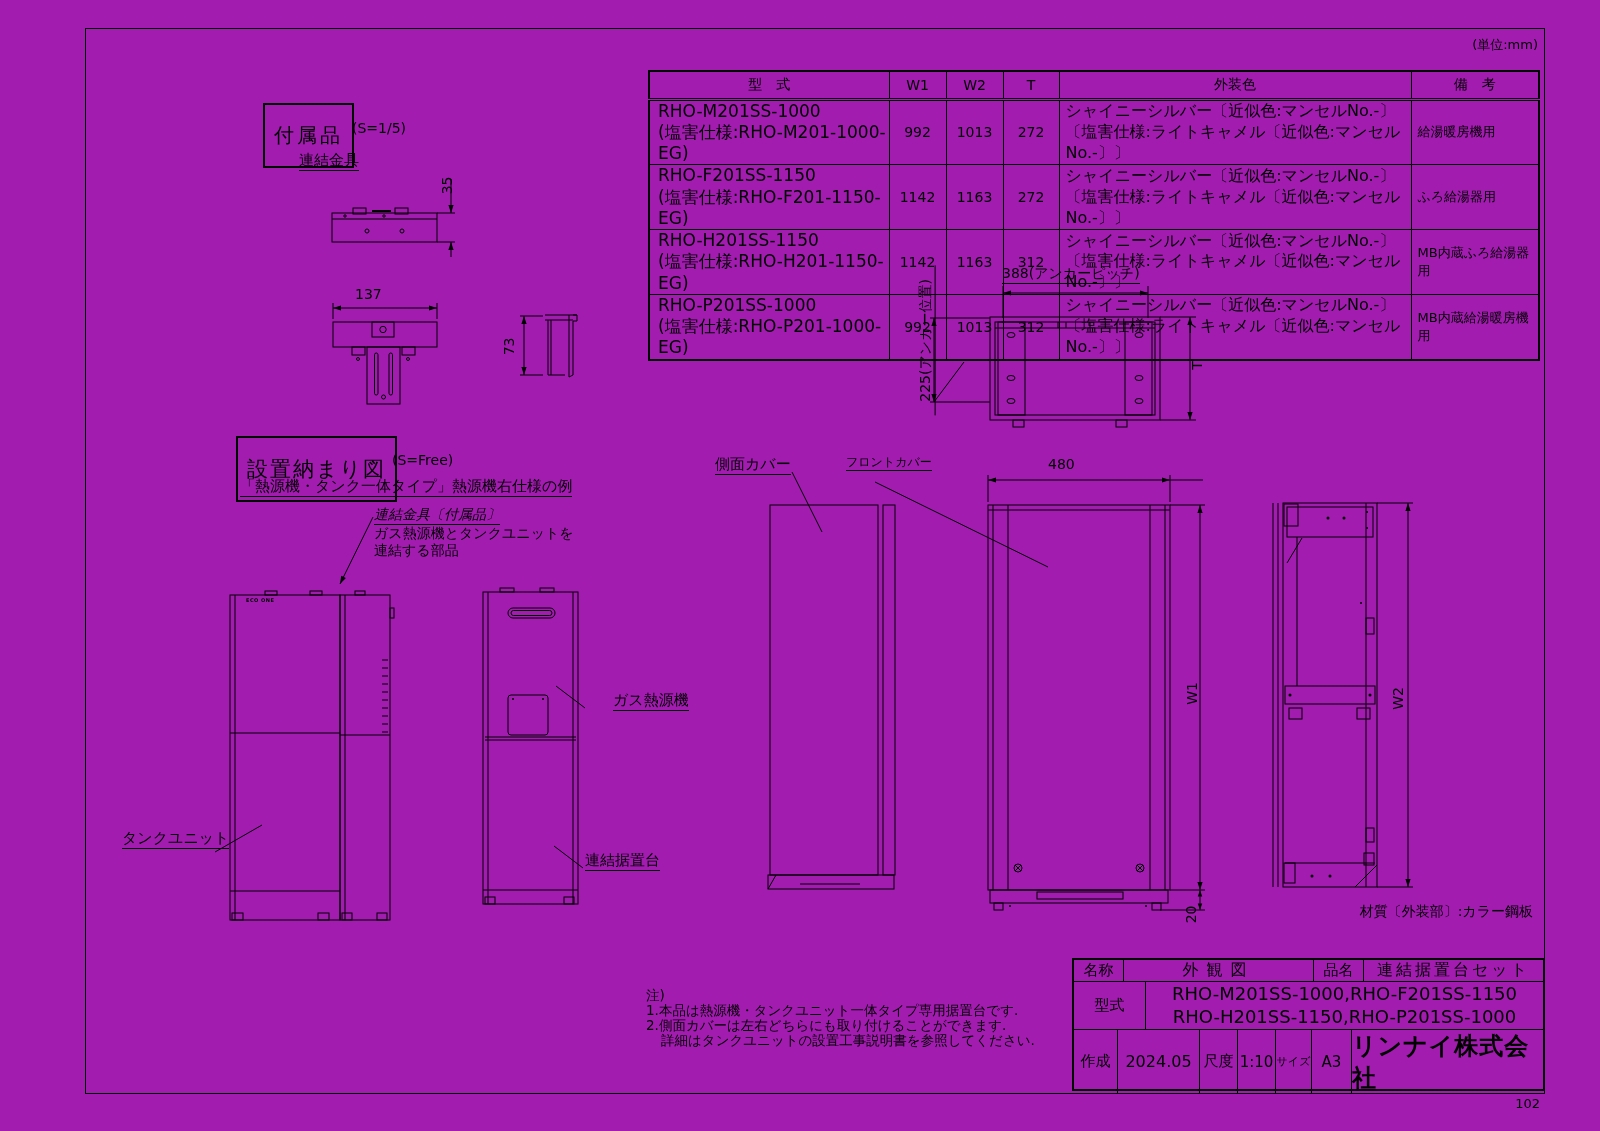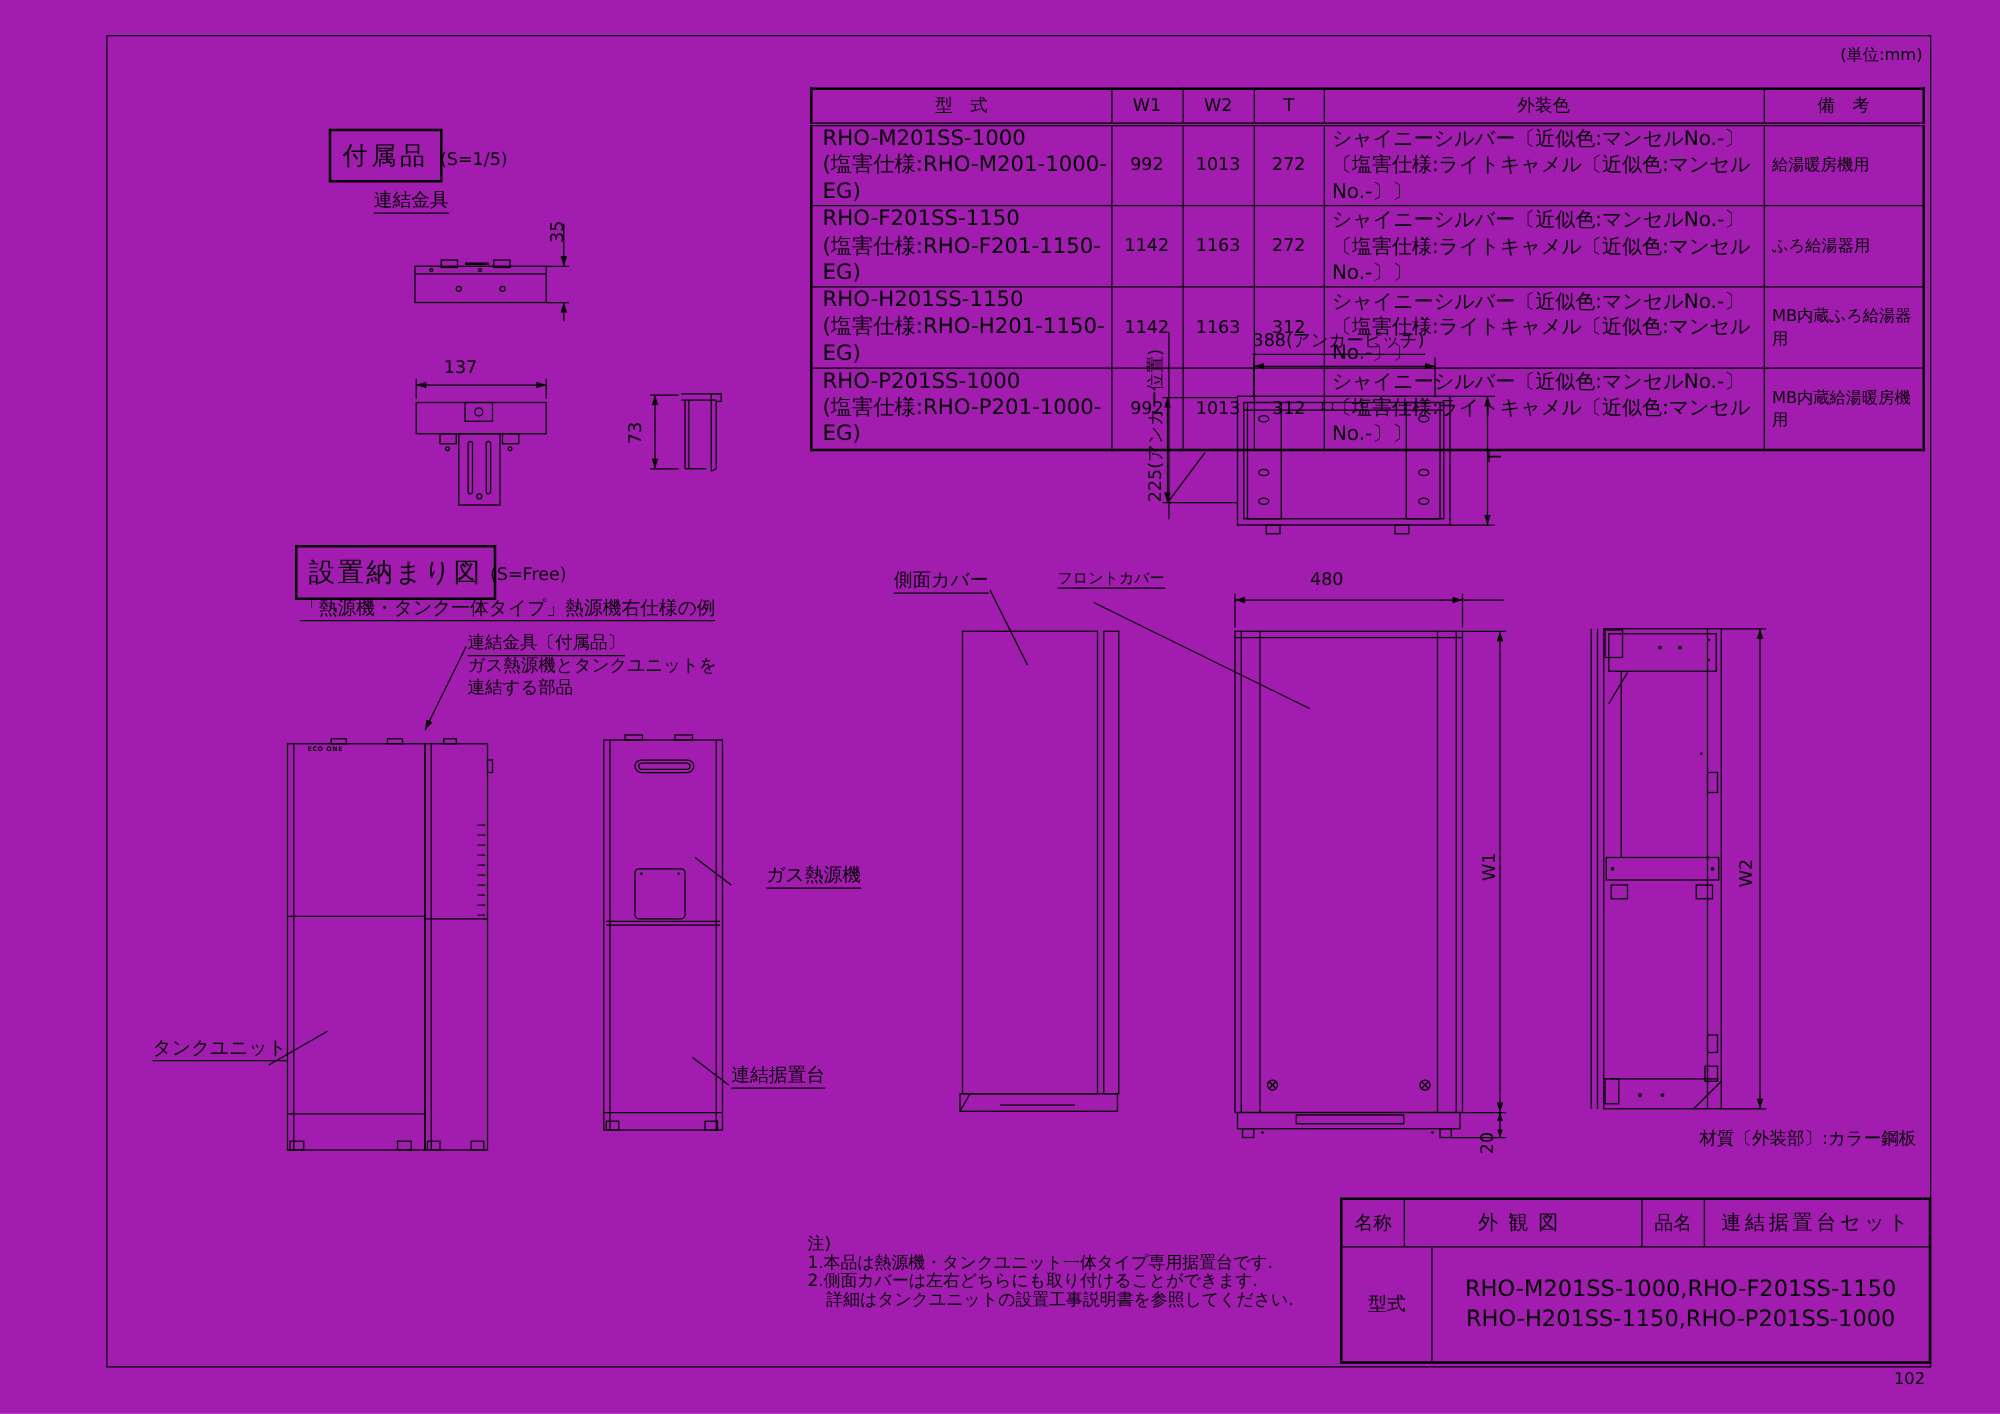--- a/index.html
+++ b/index.html
@@ -5,21 +5,21 @@
   * { margin:0; padding:0; box-sizing:border-box; }
   body { background:#e8e8e8; font-family:"DejaVu Sans","Liberation Sans",sans-serif; color:#000; }
   .page { position:relative; width:1600px; height:1131px; background:#a21caf; overflow:hidden; }
   .abs { position:absolute; }
   .frame { border:1px solid #000; }
   svg.draw { position:absolute; overflow:visible; }
   .lbl { position:absolute; font-size:14px; line-height:1.2; white-space:nowrap; }
   .ul { border-bottom:1px solid #000; padding-bottom:1px; }
   .rot { transform:rotate(-90deg); text-align:center; }
   .ctr { text-align:left; }
-  .boxtitle { position:absolute; border:2px solid #000; padding:6px 9px; font-size:20px; letter-spacing:3px; white-space:nowrap; }
+  .boxtitle { position:absolute; border:2px solid #000; padding:17px 9px; font-size:20px; letter-spacing:3px; white-space:nowrap; }
   
   table.spec { position:absolute; left:648px; top:70px; width:890px; border-collapse:collapse; table-layout:fixed; border:2px solid #000; }
   table.spec th, table.spec td { border:1px solid #000; font-weight:normal; vertical-align:middle; }
   table.spec thead th { height:28px; font-size:14px; border-bottom:3px double #000; }
   table.spec tbody td { height:38px; }
   td.model { font-size:17px; padding-left:8px; line-height:1.25; }
   td.num { font-size:14px; text-align:center; }
   td.color { font-size:16px; padding-left:6px; line-height:1.3; }
   td.rem { font-size:13px; padding-left:6px; }
   
@@ -181,21 +181,21 @@
       <polygon points="29,26 26.4,34 31.6,34"></polygon>
       <polygon points="29,85 26.4,77 31.6,77"></polygon>
     </g>
   </svg>
   <div class="lbl rot" style="left:494px; top:338px; width:30px;">73</div>
 
   <div class="boxtitle" style="left:236px; top:436px; font-size:21px; letter-spacing:2px;">設置納まり図</div>
   <div class="lbl" style="left:392px; top:452px;">(S=Free)</div>
   <div class="lbl ul" style="left:240px; top:477px; font-size:15px;">「熱源機・タンク一体タイプ」熱源機右仕様の例</div>
 
-  <div class="lbl ul" style="left:374px; top:506px;">連結金具〔付属品〕</div>
+  <div class="lbl ul" style="left:374px; top:506px;font-style:italic;">連結金具〔付属品〕</div>
   <div class="lbl" style="left:374px; top:525px;">ガス熱源機とタンクユニットを</div>
   <div class="lbl" style="left:374px; top:542px;">連結する部品</div>
 
   <svg class="draw" style="left:115px; top:505px;" width="290" height="420" viewBox="0 0 290 420">
     <g stroke="#000" fill="none" stroke-width="1">
       <path d="M258,12 L225,79"></path>
       <rect x="115" y="90" width="110" height="325"></rect>
       <path d="M120,90 V415"></path>
       <path d="M115,228 H225"></path>
       <path d="M115,386 H225"></path>
@@ -379,17 +379,26 @@
       <div class="tb-cell" style="width:50px;">品名</div>
       <div class="tb-cell" style="flex:1; font-size:16px; letter-spacing:3px;">連結据置台セット</div>
     </div>
     <div class="tb-row" style="height:57px;">
       <div class="tb-cell" style="width:72px;">型式</div>
       <div class="tb-cell" style="flex:1; flex-direction:column; font-size:18px; line-height:1.3;">
         <div>RHO-M201SS-1000,RHO-F201SS-1150</div>
         <div>RHO-H201SS-1150,RHO-P201SS-1000</div>
       </div>
     </div>
+    <div class="tb-row">
+      <div class="tb-cell" style="width:44px;">作成</div>
+      <div class="tb-cell" style="width:82px; font-size:16px;">2024.05</div>
+      <div class="tb-cell" style="width:38px;">尺度</div>
+      <div class="tb-cell" style="width:38px;">1:10</div>
+      <div class="tb-cell" style="width:36px; font-size:11px;">サイズ</div>
+      <div class="tb-cell" style="width:40px;">A3</div>
+      <div class="tb-cell" style="flex:1; font-size:24px; font-weight:bold; letter-spacing:1px;">リンナイ株式会社</div>
+    </div>
   </div>
 
   <div class="lbl" style="left:1500px; top:1096px; width:40px; text-align:right; font-size:13px;">102</div>
 
 </div>
 
 </body></html>

